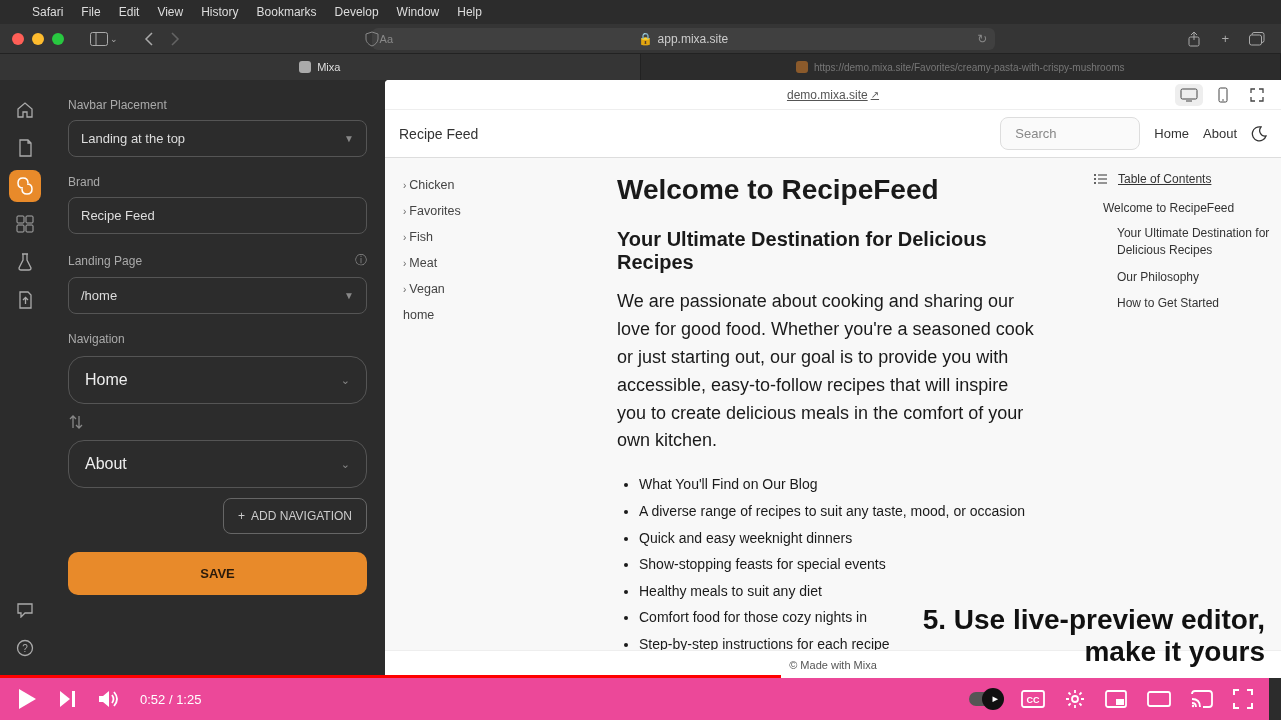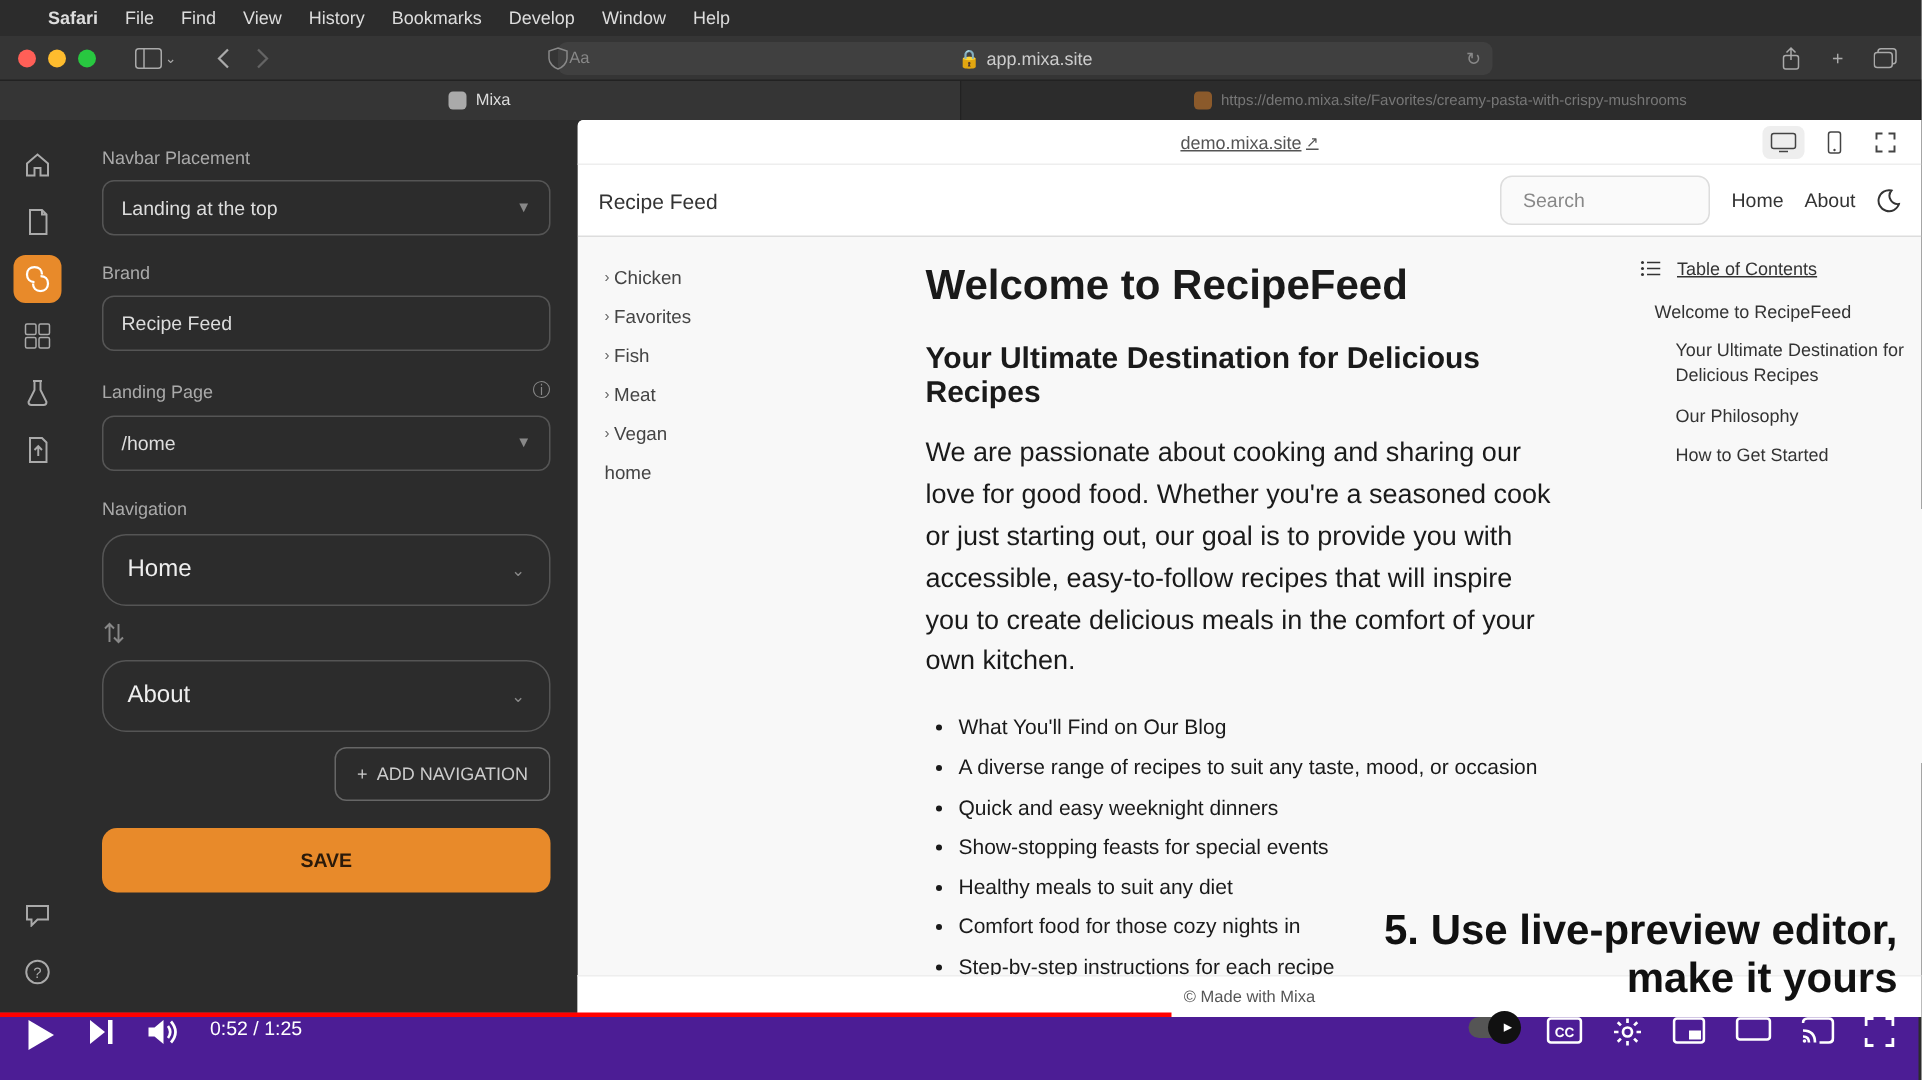--- a/index.html
+++ b/index.html
@@ -16,21 +16,21 @@
       height: 24px;
       background: #2c2c2c;
       display: flex;
       align-items: center;
       padding: 0 12px;
       color: #ddd;
       font-size: 12px;
       gap: 18px;
     }
     .menubar .apple { font-size: 13px; margin-right: 2px; }
-    .menubar .appname { font-weight: 700; text-align: center; }
+    .menubar .appname { font-weight: 400; text-align: center; }
     
     .safari-chrome {
       height: 30px;
       background: #353535;
       display: flex;
       align-items: center;
       padding: 0 12px;
       gap: 8px;
       border-bottom: 1px solid #222;
     }
@@ -272,25 +272,25 @@
       font-size: 28px;
       font-weight: 800;
       text-align: right;
       line-height: 1.15;
       white-space: pre;
     }
     .video-bar {
       position: absolute;
       bottom: 0;
       left: 0;
-      right: 2px;
+      right: 12px;
       height: 42px;
-      background: #4c1d95;
-      display: flex;
-      align-items: flex-start;
+      background: #ec4899;
+      display: flex;
+      align-items: center;
       padding: 0 16px;
       gap: 20px;
       color: #fff;
     }
     .video-progress {
       position: absolute;
       bottom: 42px;
       left: 0;
       right: 0;
       height: 3px;
@@ -305,21 +305,21 @@
     .autoplay-play { position:absolute; right: 3px; top: 0px; font-size: 11px; color: #fff; z-index: 2;}
     svg { display: block; }
   </style>
 </head>
 <body>
 
 <div class="menubar">
   <span class="apple"></span>
   <span class="appname">Safari</span>
   <span>File</span>
-  <span>Find</span>
+  <span>Edit</span>
   <span>View</span>
   <span>History</span>
   <span>Bookmarks</span>
   <span>Develop</span>
   <span>Window</span>
   <span>Help</span>
 </div>
 
 <div class="safari-chrome">
   <div class="traffic">

